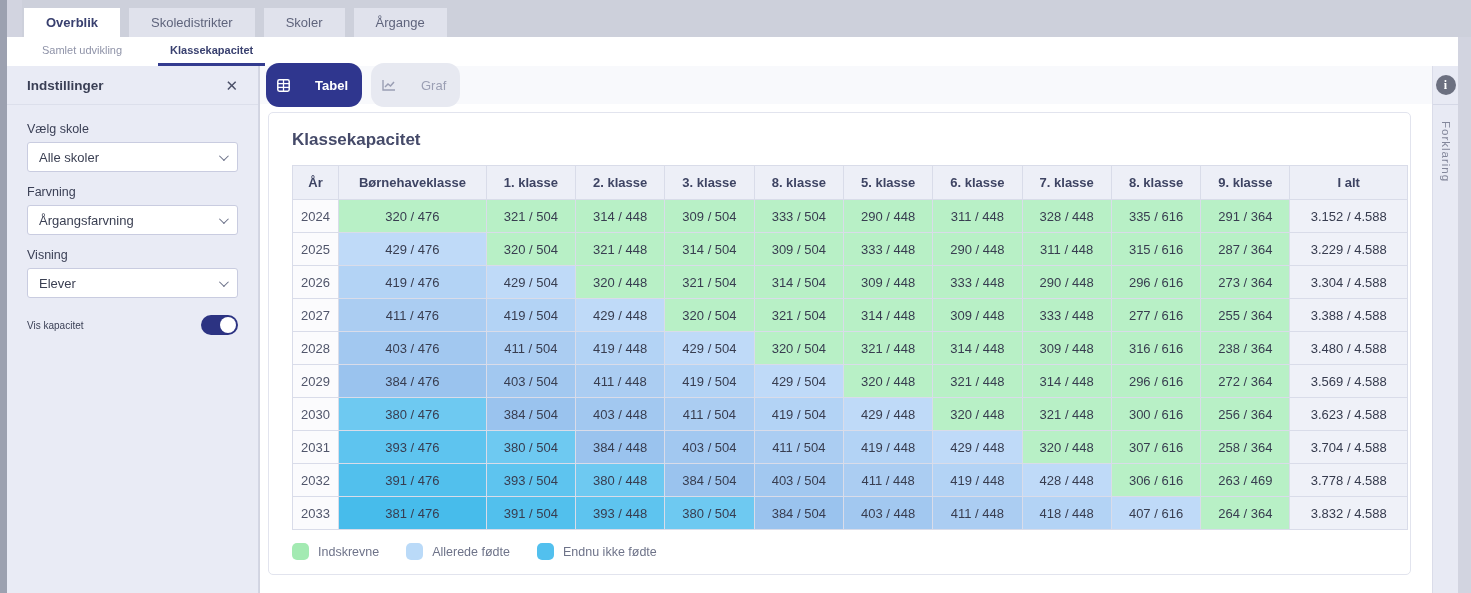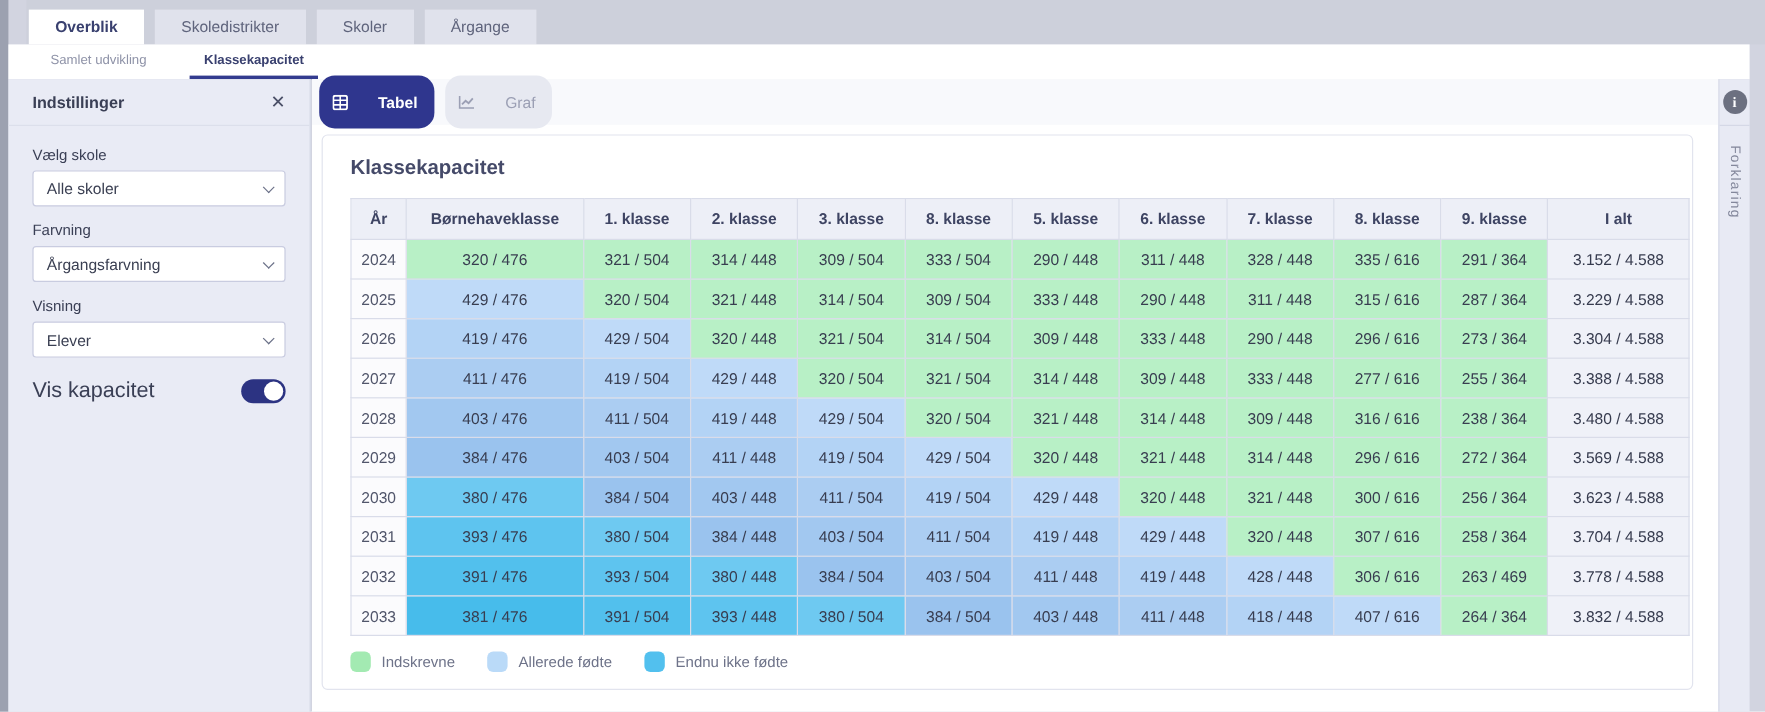--- a/index.html
+++ b/index.html
@@ -33,21 +33,21 @@
   .sb-close { font-size:15px; color:#4b5068; cursor:pointer; line-height:1; }
   .sb-body { padding:17px 20px 0 20px; }
   .field { margin-bottom:13px; }
   .field-label { font-size:12.5px; color:#3a3f55; margin-bottom:6px; }
   .select { height:30px; background:#fff; border:1px solid #c9cce0; border-radius:3px;
             display:flex; align-items:center; justify-content:space-between; padding:0 11px;
             font-size:13px; color:#3a3f52; cursor:pointer; }
   .chev { width:7px; height:7px; border-right:1.6px solid #6b7188; border-bottom:1.6px solid #6b7188;
           transform:rotate(45deg) translateY(-2px); }
   .toggle-row { margin-top:17px; display:flex; align-items:center; justify-content:space-between; }
-  .toggle-label { font-size:18px; color:#3a3f55; }
+  .toggle-label { font-size:10px; color:#3a3f55; }
   .switch { width:37px; height:20px; border-radius:10px; background:#2c3382; position:relative; cursor:pointer; }
   .switch .knob { position:absolute; right:2px; top:2px; width:16px; height:16px; border-radius:50%; background:#fff; }
 
   
   .main { position:absolute; left:260px; top:66px; width:1172px; bottom:0; background:#ffffff; }
   .toolbar { height:38px; background:#f8f9fc; display:flex; align-items:center; gap:9px; padding-left:6px; }
   .pill { height:44px; border-radius:13px; display:flex; align-items:center; gap:25px;
           padding:0 14px 0 11px; font-size:13px; cursor:pointer; border:none; }
   .pill.primary { background:#2f368e; color:#ffffff; font-weight:700; }
   .pill.ghost { background:#e7e9f1; color:#9b9fb4; }

